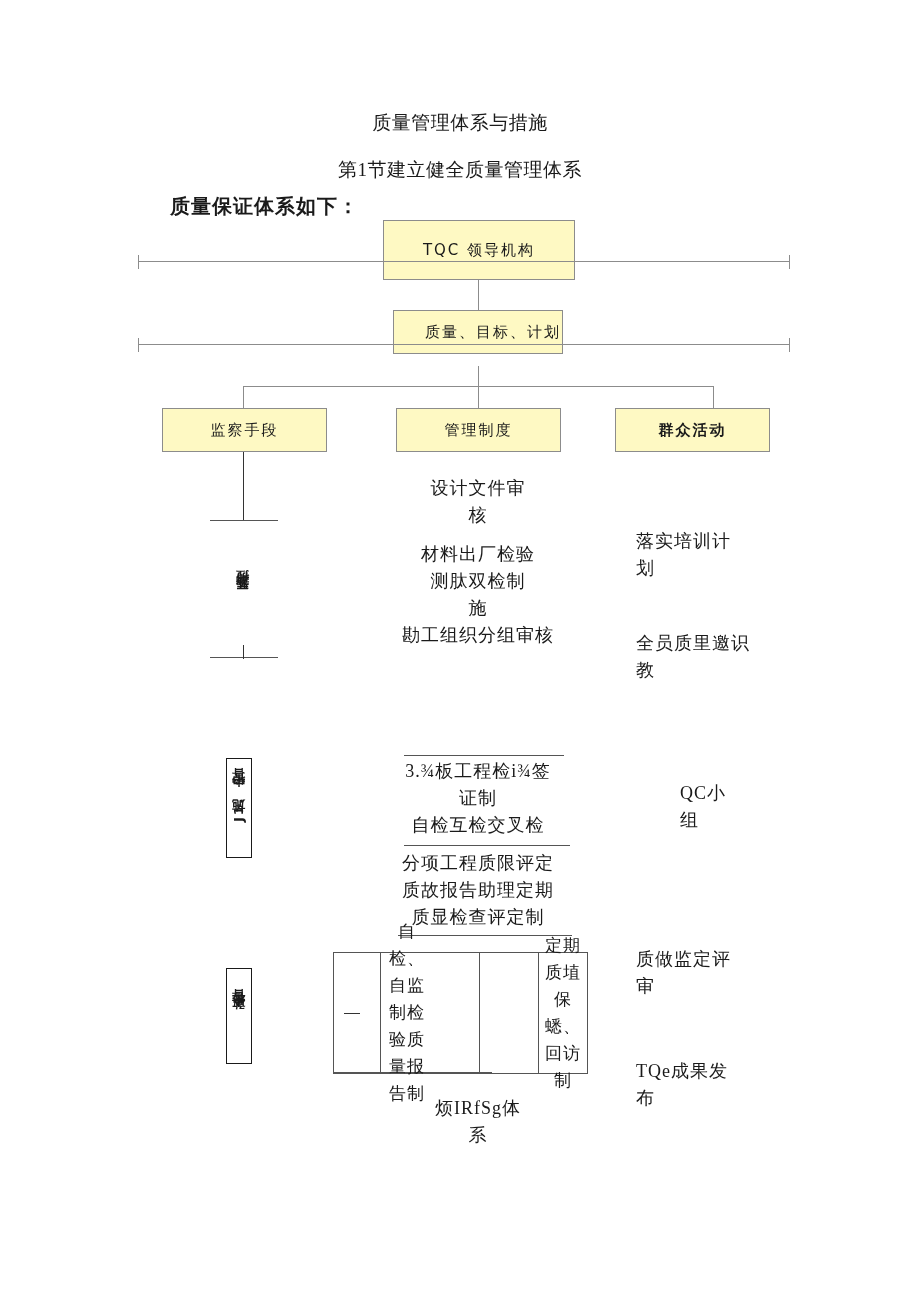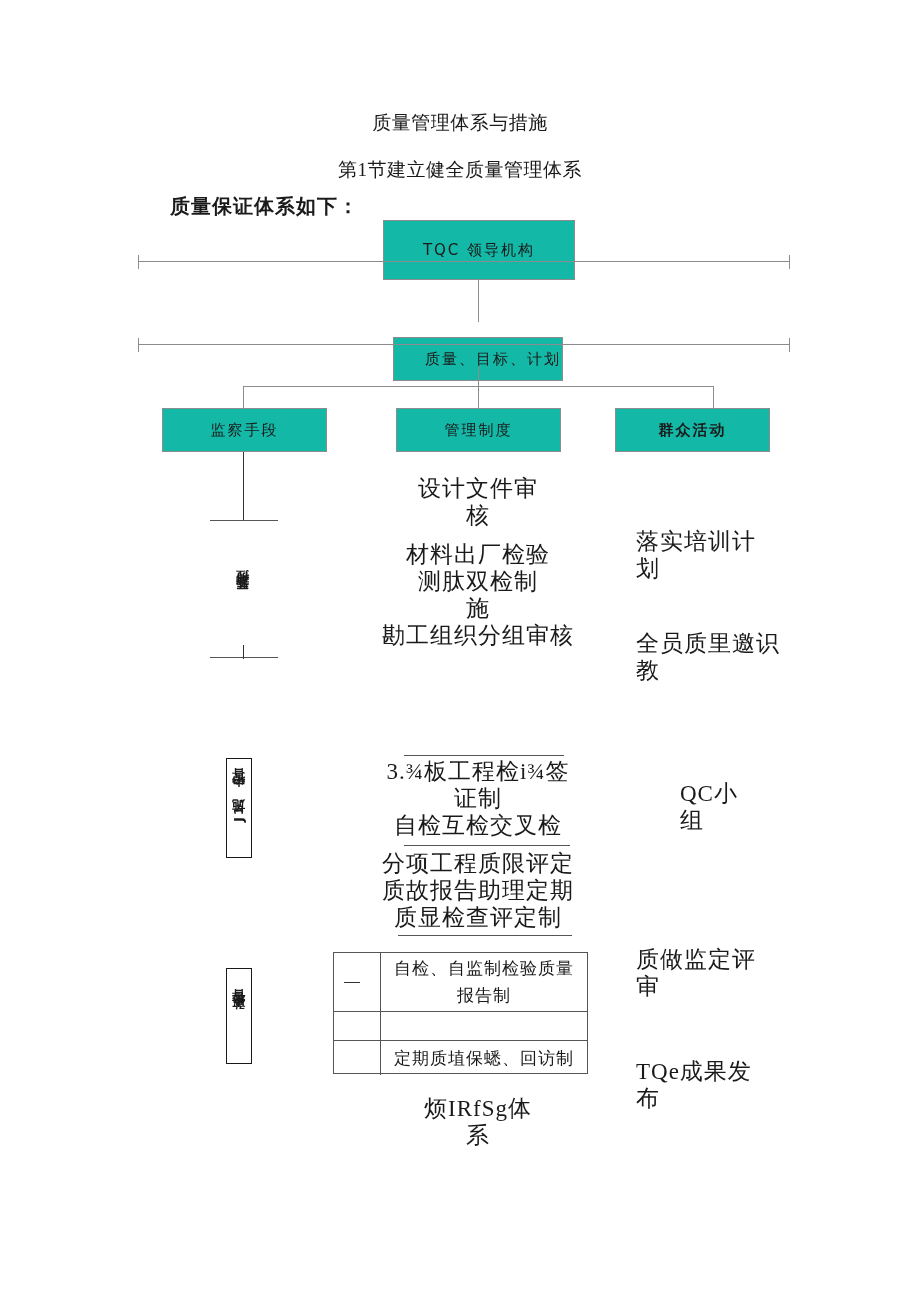--- a/index.html
+++ b/index.html
@@ -25,36 +25,36 @@
   .lead{
     position:absolute;left:170px;top:193px;
     font-size:20px;font-weight:bold;letter-spacing:1px;
     font-family:"DejaVu Sans","Liberation Sans",sans-serif;
   }
 
   
   .node{
     position:absolute;
     border:1px solid #8c8c8c;
-    background:#14b8a6;
+    background:#fef9c3;
     display:flex;align-items:center;justify-content:center;
     font-size:15px;letter-spacing:2px;
     font-family:"DejaVu Sans","Liberation Sans",sans-serif;
     box-sizing:border-box;
   }
   .node.bold{font-weight:bold;}
   .hline{position:absolute;height:0;border-top:1.5px solid #8c8c8c;}
   .vline{position:absolute;width:0;border-left:1.5px solid #8c8c8c;}
   .tick{position:absolute;width:0;border-left:1.5px solid #8c8c8c;}
   .rule{position:absolute;height:0;border-top:1.3px solid #555;}
 
   
   .tblk{
     position:absolute;text-align:center;
-    font-size:23px;line-height:27px;letter-spacing:1px;
+    font-size:18px;line-height:27px;letter-spacing:1px;
   }
   .tblk.left-al{text-align:left;}
 
   
   .vlabel{
     position:absolute;
     font-size:13px;letter-spacing:2px;
     font-family:"DejaVu Sans","Liberation Sans",sans-serif;
     font-weight:bold;
     writing-mode:vertical-rl;
@@ -63,21 +63,21 @@
     display:flex;align-items:center;justify-content:center;
     box-sizing:border-box;
   }
   .vlabel.boxed{border:1.4px solid #1a1a1a;}
 
   
   .tbl{
     position:absolute;
     border:1.4px solid #555;
     box-sizing:border-box;
-    display:flex;flex-direction:column;
+    display:flex;flex-direction:row;
   }
   .tbl-row{display:flex;flex:1;border-bottom:1.4px solid #555;}
   .tbl-row:last-child{border-bottom:none;}
   .tbl-c1{width:46px;border-right:1.4px solid #555;position:relative;}
   .tbl-c2{flex:1;display:flex;align-items:center;justify-content:center;
           text-align:center;font-size:17px;line-height:27px;letter-spacing:1px;padding:2px 6px;
           box-sizing:border-box;}
   .dash{position:absolute;left:10px;top:50%;width:16px;border-top:1.6px solid #333;}
 </style>
 </head>
@@ -90,21 +90,21 @@
   <div class="lead">质量保证体系如下：</div>
 
   <div class="node" style="left:383px;top:220px;width:192px;height:60px;">TQC 领导机构</div>
 
   <div class="hline" style="left:138px;top:261px;width:652px;"></div>
   <div class="tick" style="left:138px;top:255px;height:14px;"></div>
   <div class="tick" style="left:789px;top:255px;height:14px;"></div>
 
   <div class="vline" style="left:478px;top:280px;height:42px;"></div>
 
-  <div class="node" style="left:393px;top:337px;width:170px;height:44px;padding-left:30px;">质量、目标、计划</div>
+  <div class="node" style="left:393px;top:310px;width:170px;height:44px;padding-left:30px;">质量、目标、计划</div>
 
   <div class="hline" style="left:138px;top:344px;width:652px;"></div>
   <div class="tick" style="left:138px;top:338px;height:14px;"></div>
   <div class="tick" style="left:789px;top:338px;height:14px;"></div>
 
   <div class="vline" style="left:478px;top:366px;height:20px;"></div>
   <div class="hline" style="left:243px;top:386px;width:470px;"></div>
   <div class="vline" style="left:243px;top:386px;height:22px;"></div>
   <div class="vline" style="left:478px;top:386px;height:22px;"></div>
   <div class="vline" style="left:713px;top:386px;height:22px;"></div>

